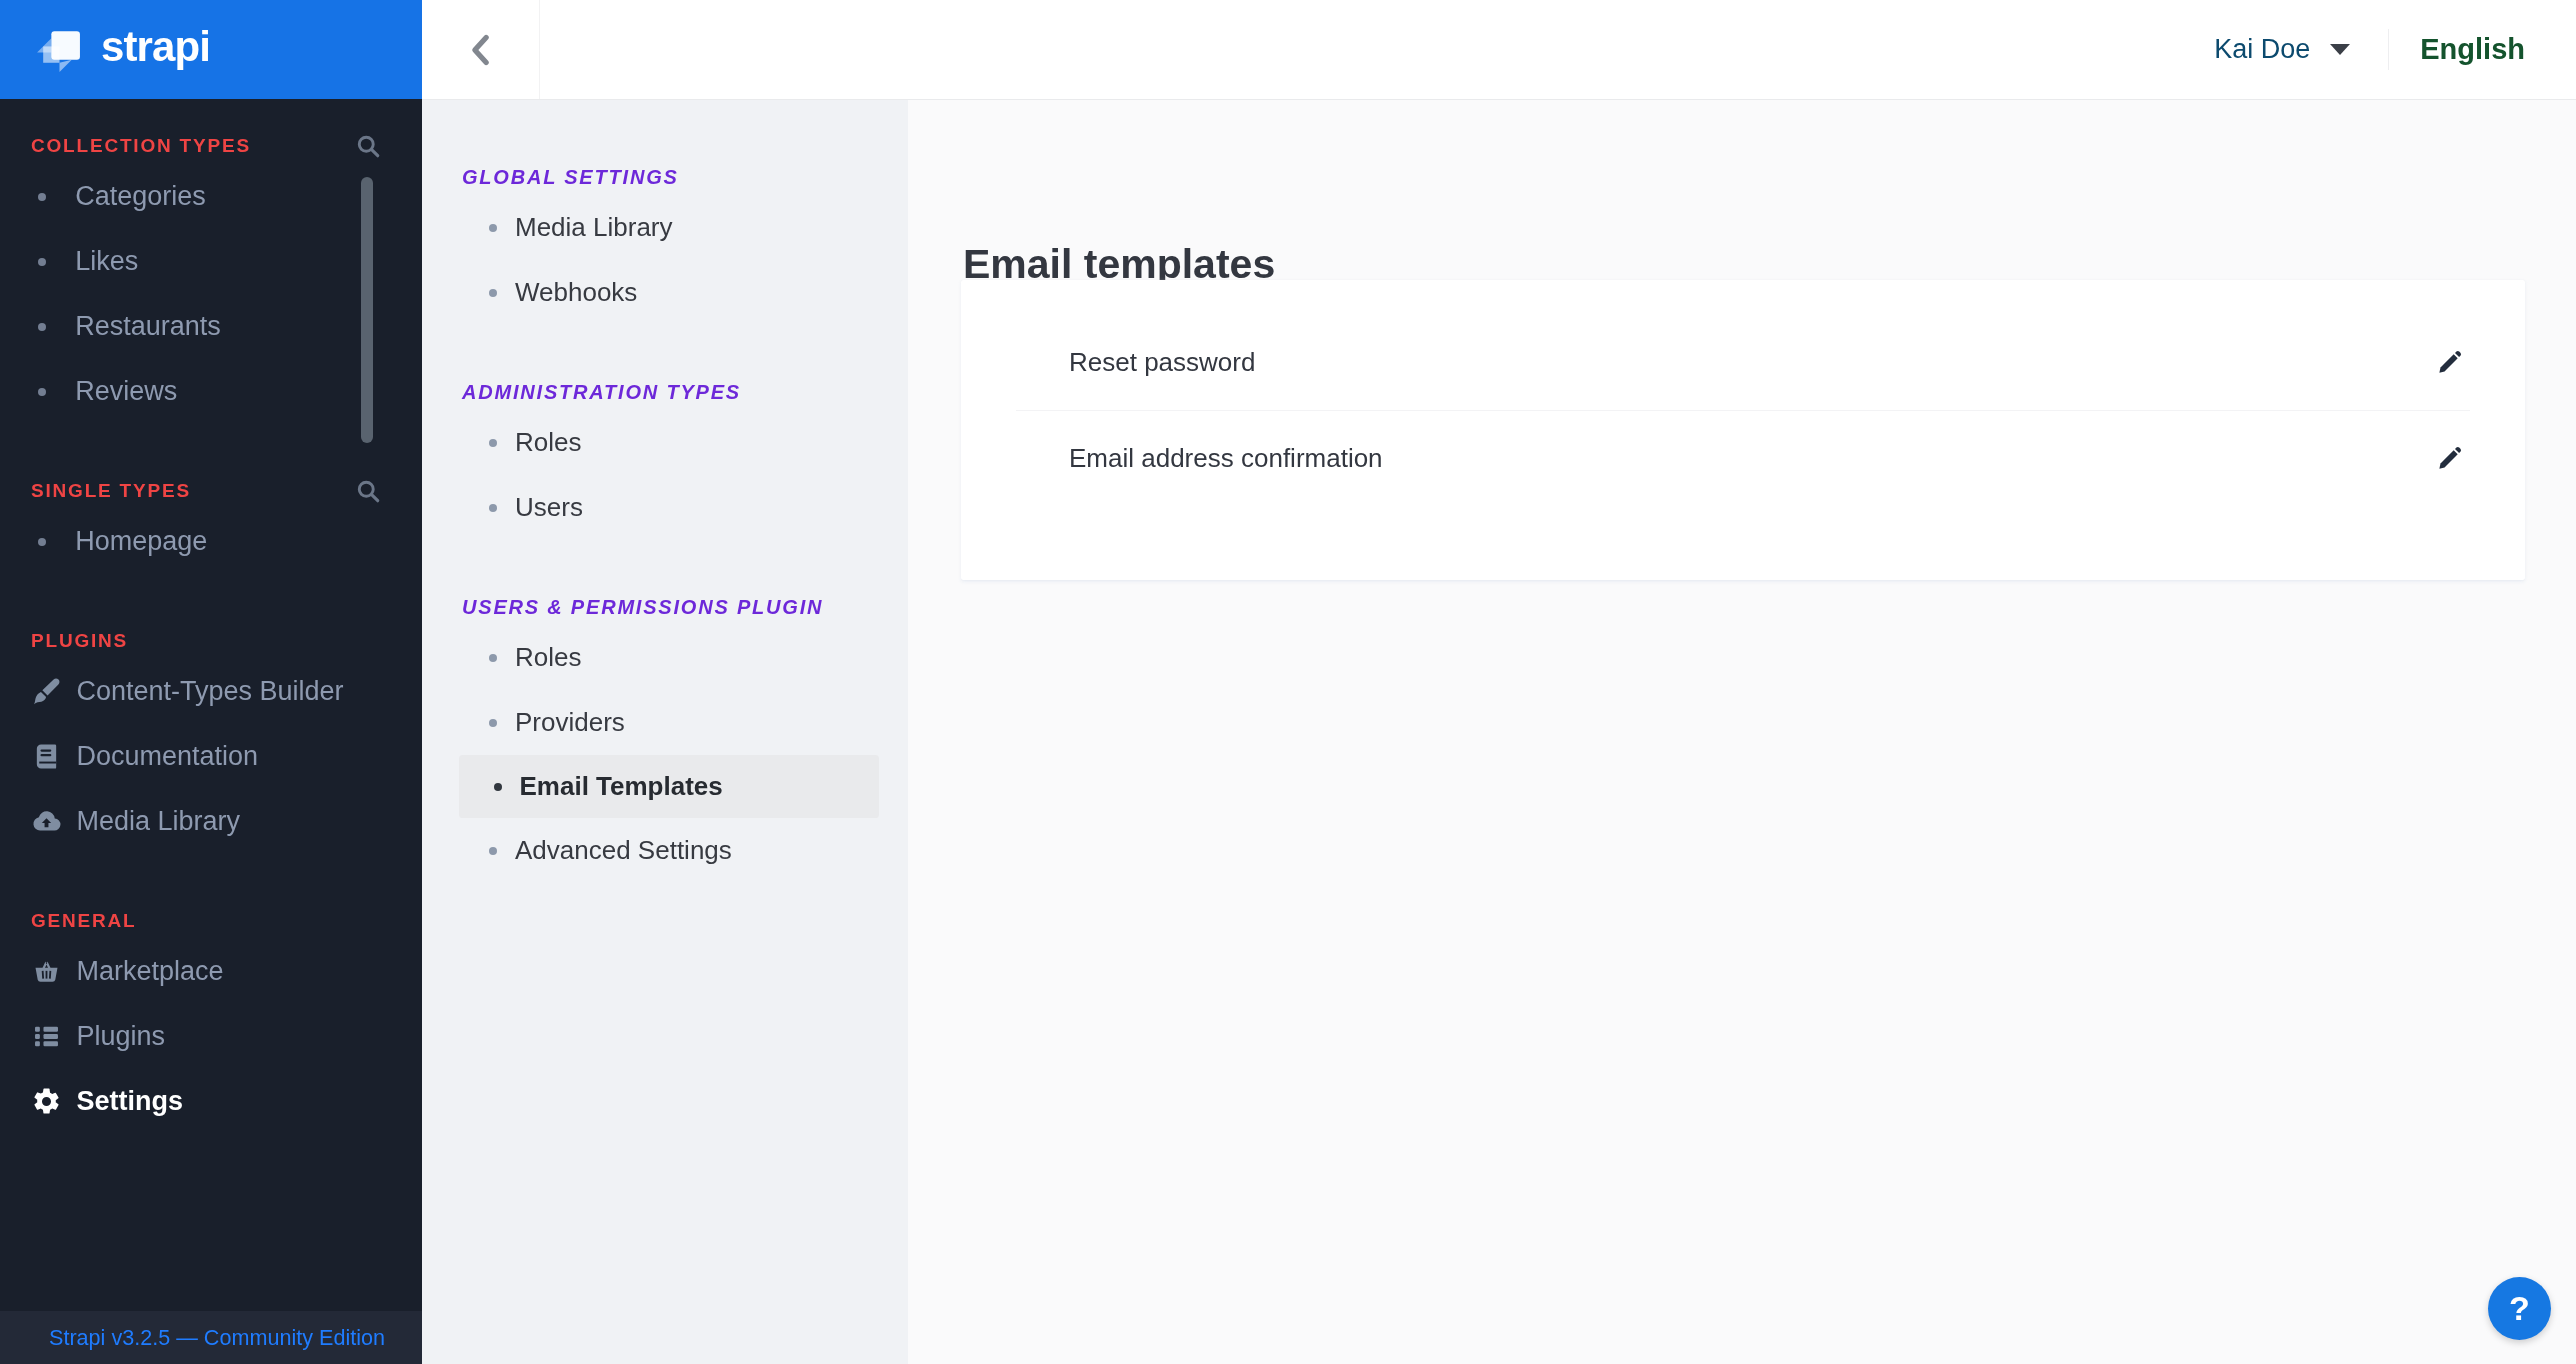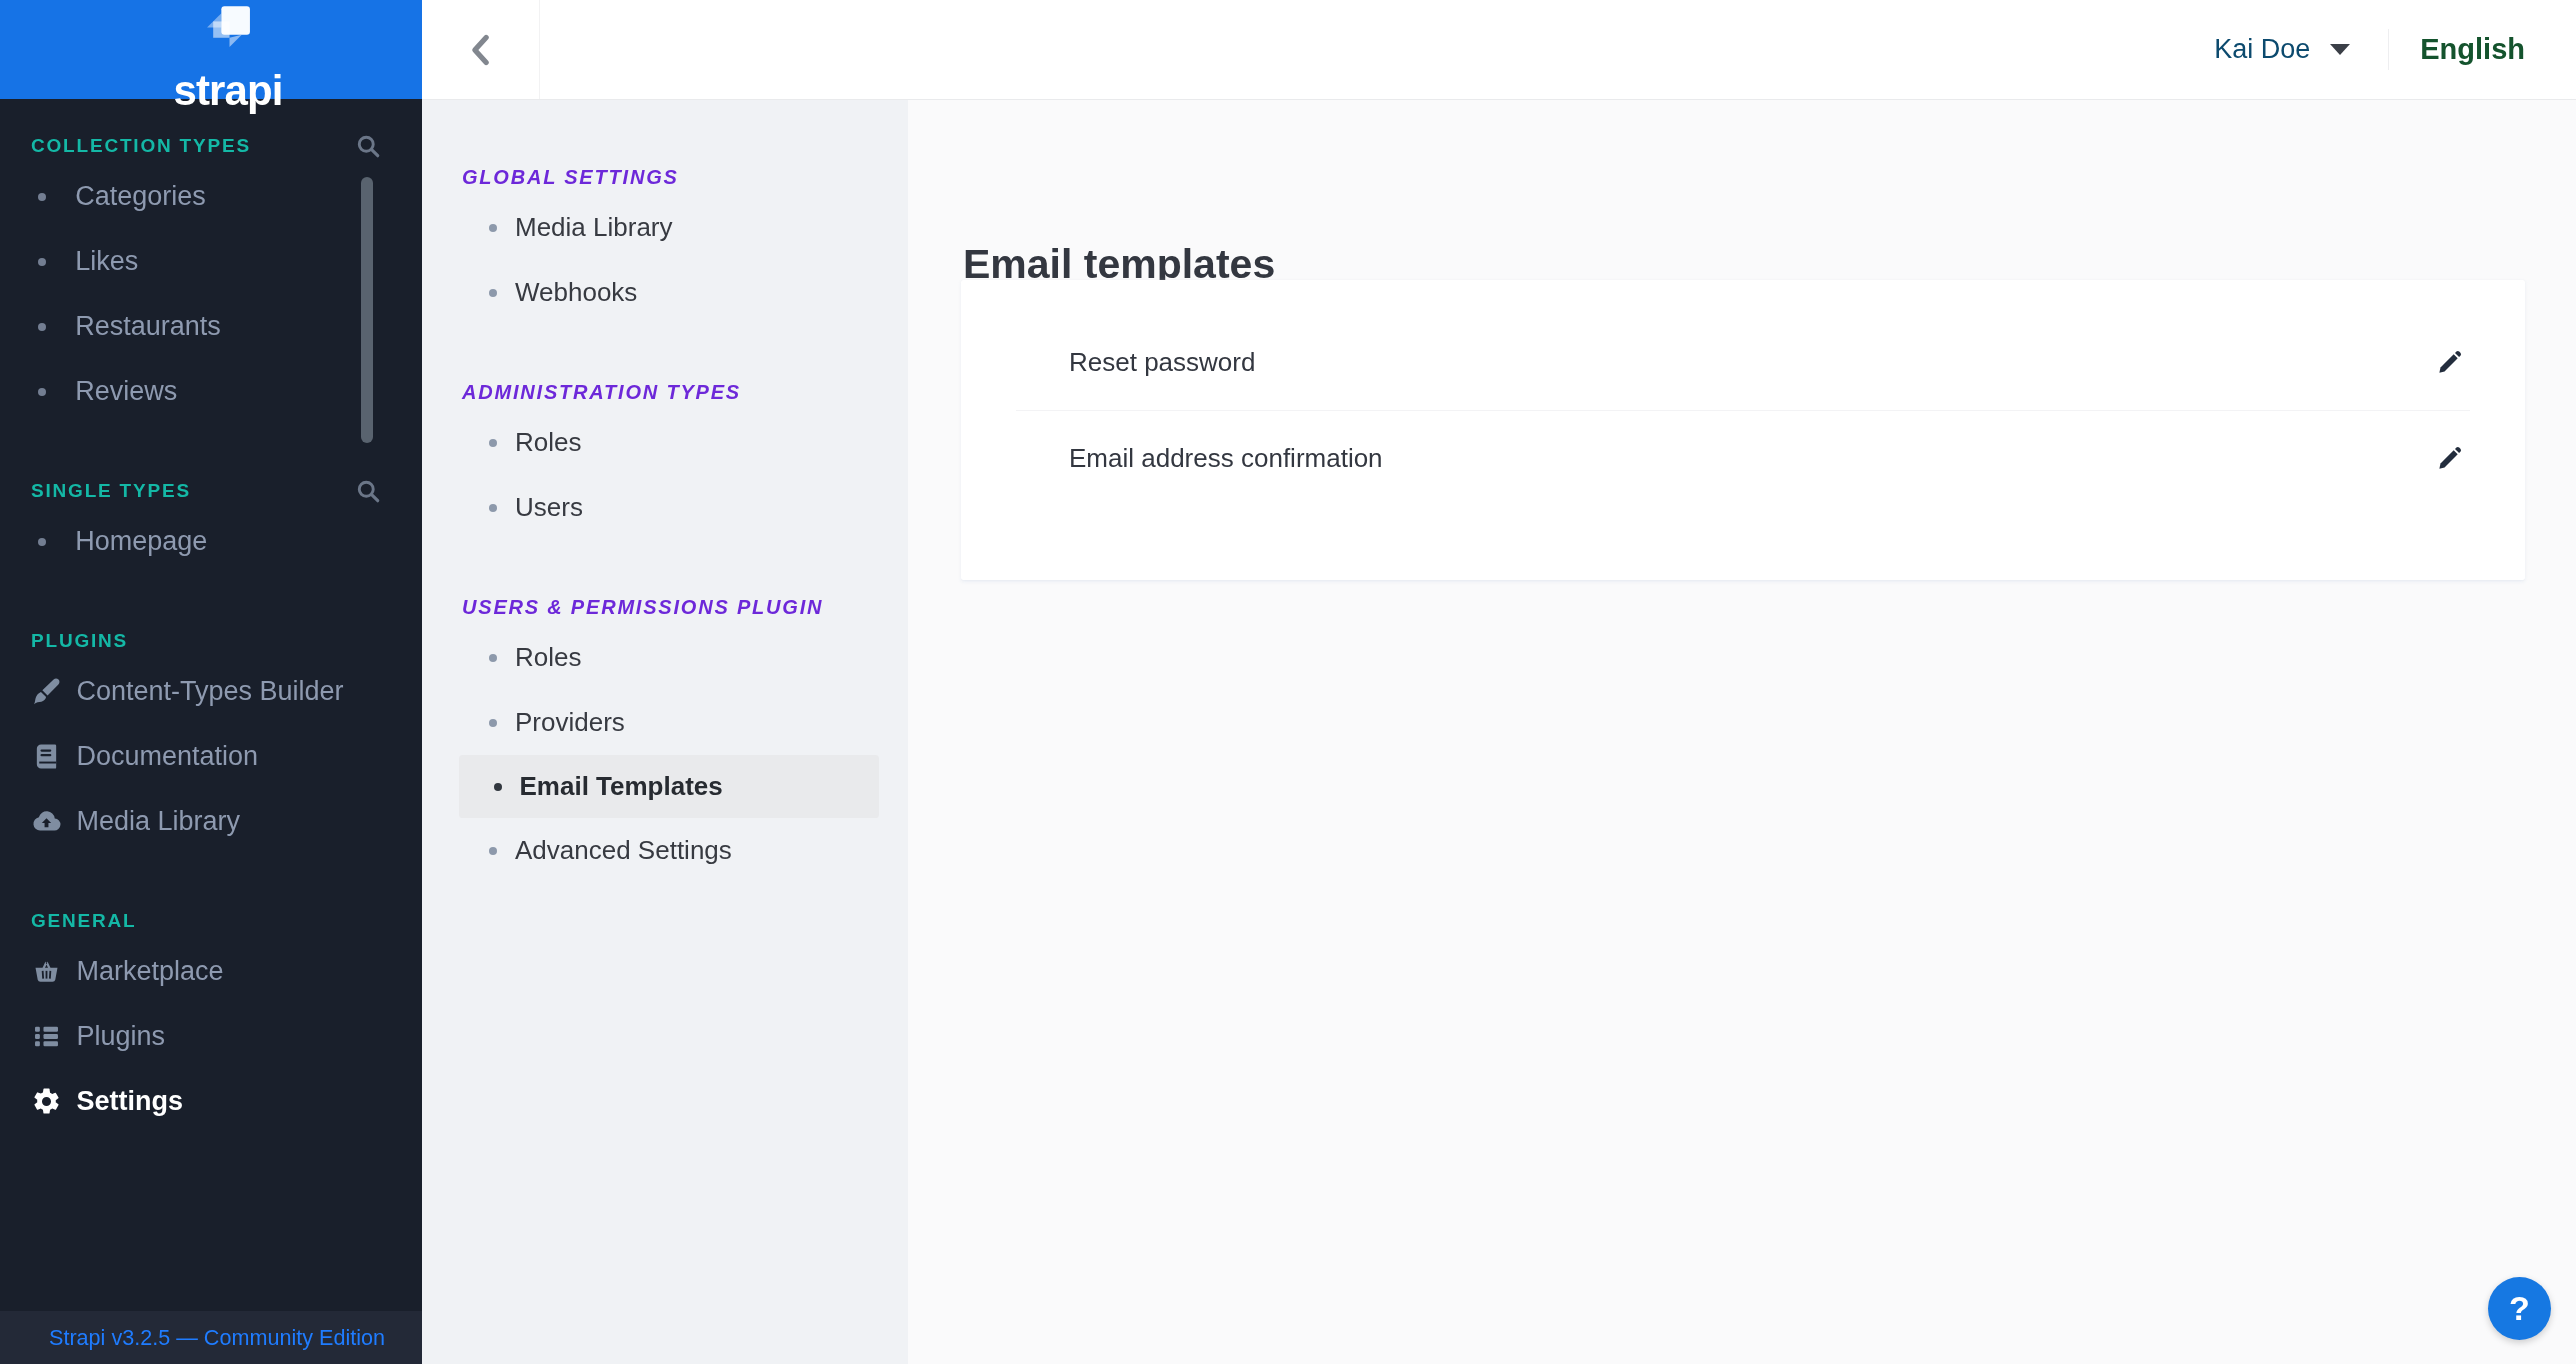--- a/index.html
+++ b/index.html
@@ -14,32 +14,31 @@
 
   
   .main-sidebar {
     position: absolute; left: 0; top: 0; width: 422px; height: 1365px;
     background: #191f2b; z-index: 30;
   }
   .logo-block {
     height: 99px; background: #1673e6;
     display: flex; align-items: center; padding-left: 34px; gap: 18px;
     cursor: pointer;
-    flex-direction: column;
   }
   .logo-mark { width: 49px; height: 49px; flex: 0 0 auto; }
   .logo-text {
     color: #fff; font-size: 42px; font-weight: 700; letter-spacing: -0.9px;
     padding-bottom: 5.4px;
   }
   .menu { padding-top: 29px; position: relative; }
   .menu-section-header {
     display: flex; align-items: center; justify-content: space-between;
     height: 36px; padding: 0 40px 0 31px;
-    color: #14b8a6; font-size: 19px; font-weight: 700; letter-spacing: 1.8px;
+    color: #ef4444; font-size: 19px; font-weight: 700; letter-spacing: 1.8px;
   }
   .menu-section-header .search-btn { color: #6b7688; cursor: pointer; display: flex; }
   .menu-section + .menu-section { margin-top: 49px; }
   .menu-item {
     height: 65px; display: flex; align-items: center; padding-left: 31px;
     color: #8e9ab0; font-size: 27px; cursor: pointer;
   }
   .menu-item .bullet {
     width: 8px; height: 8px; border-radius: 50%; background: #737e92;
     margin: 0 29px 0 7.2px; flex: 0 0 auto;

